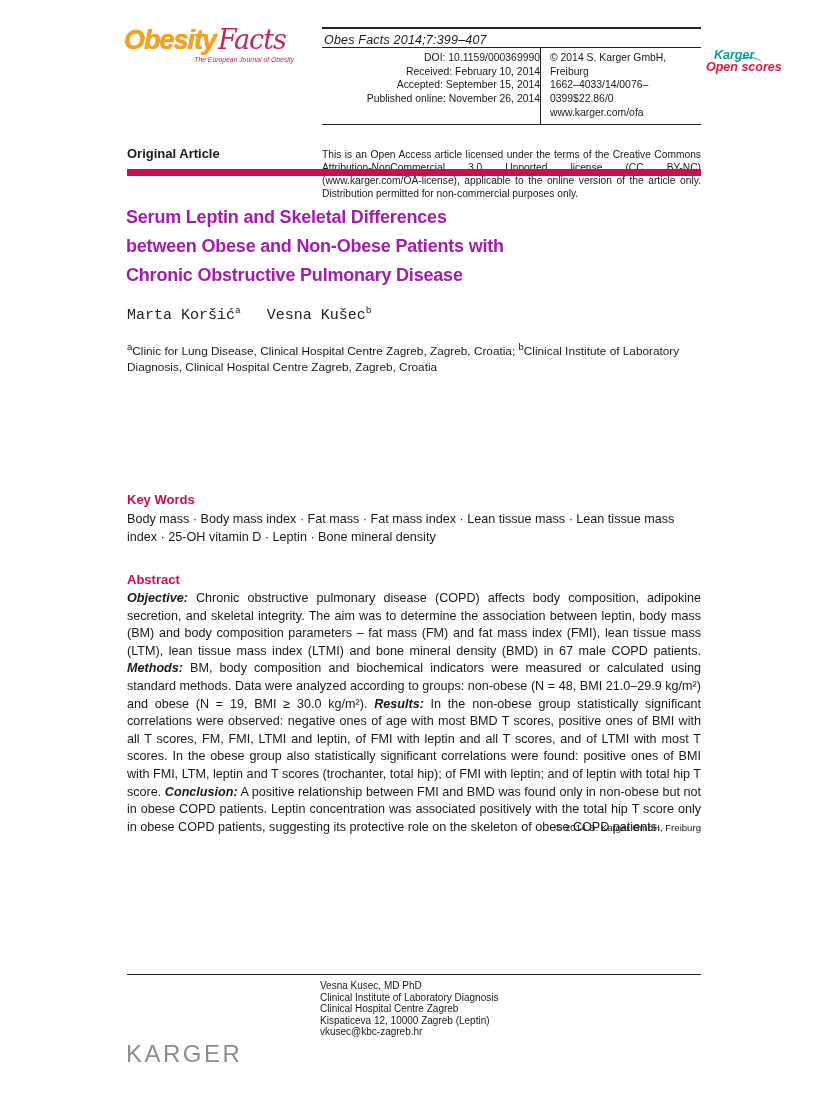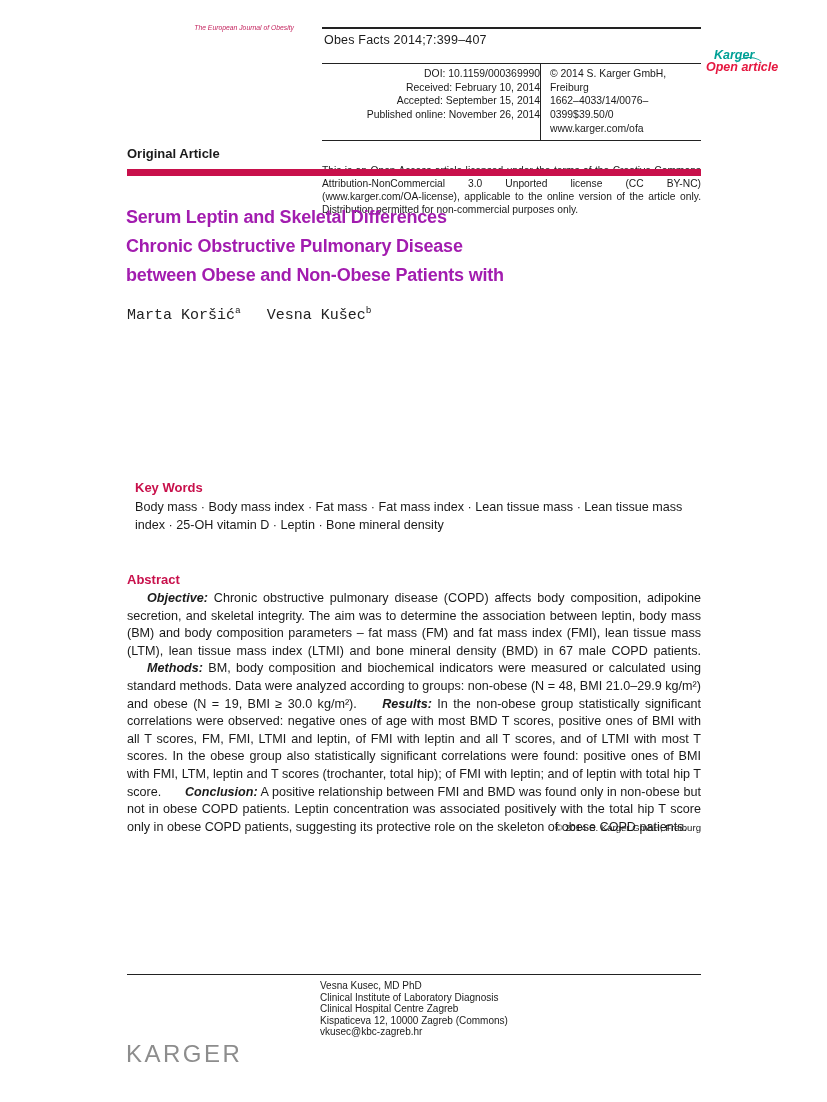--- a/index.html
+++ b/index.html
@@ -22,21 +22,21 @@
   .logo-obesity{font-size:27px;font-weight:800;font-style:italic;color:var(--logo-orange);
     text-shadow:0 0 1px #d97c12;letter-spacing:-1px;}
   .logo-facts{font-size:27px;font-weight:500;font-style:italic;color:var(--logo-magenta);
     font-family:"DejaVu Serif",serif;letter-spacing:-1px;margin-left:2px;}
   .logo-tagline{font-size:6.8px;font-style:italic;color:var(--logo-magenta);
     text-align:right;margin-top:0px;padding-right:2px;}
 
   
   .header-box{position:absolute;left:322px;top:27px;width:379px;}
   .citation{border-top:2px solid #222;border-bottom:1px solid #222;
-    font-size:12.5px;padding:4px 0 16px 2px;letter-spacing:0.2px;}
+    font-size:12.5px;padding:4px 0 0 2px;letter-spacing:0.2px;font-style:italic;}
   .info-row{display:flex;border-bottom:1px solid #222;}
   .info-left{width:218px;padding:3px 0 4px 2px;font-size:10.4px;line-height:13.7px;text-align:right;}
   .info-right{flex:1;border-left:1px solid #222;padding:3px 0 4px 9px;font-size:10.4px;line-height:13.7px;}
   .license{padding-top:23px;font-size:10.25px;line-height:13px;text-align:justify;}
   .link-text{color:var(--ink);text-decoration:none;}
 
   
   .oa-logo{position:absolute;left:706px;top:49px;width:90px;line-height:12px;}
   .oa-karger{font-size:12.5px;font-weight:700;font-style:italic;color:var(--karger-teal);padding-left:8px;}
   .oa-access{font-size:12.5px;font-weight:700;font-style:italic;color:var(--oa-red);position:relative;}
@@ -50,96 +50,102 @@
   
   .title{position:absolute;left:126px;top:203px;font-size:18px;font-weight:700;
     line-height:29px;letter-spacing:-0.2px;color:#a21caf;}
   .authors{position:absolute;left:127px;top:305px;font-size:15px;color:#222;font-family:Liberation Mono, monospace;}
   .author{margin-right:26px;}
   .authors sup,.affiliations sup{font-size:9.5px;}
   .affiliations{position:absolute;left:127px;top:339px;width:588px;font-size:11.8px;line-height:16.5px;}
 
   
   .red-heading{color:var(--accent-red);font-weight:700;font-size:13px;margin-bottom:3px;}
-  .keywords{position:absolute;left:127px;top:480px;width:574px;margin-left:8px;}
+  .keywords{position:absolute;left:127px;top:492px;width:574px;}
   .keywords-text{font-size:12.6px;line-height:18px;}
   .abstract{position:absolute;left:127px;top:572px;width:574px;}
   .abstract-text{font-size:12.6px;line-height:17.6px;text-align:justify;margin-top:3px;}
-  .seg-label{font-weight:700;font-style:italic;margin-left:20px;}
+  .seg-label{font-weight:700;font-style:italic;}
   .abstract-copyright{text-align:right;font-size:9.6px;margin-top:-14px;}
 
   
   .footer-rule{position:absolute;left:127px;top:974px;width:574px;border-top:1.3px solid #222;}
   .contact{position:absolute;left:320px;top:980px;font-size:10px;line-height:11.6px;}
   .karger-wordmark{position:absolute;left:126px;top:1040px;font-size:24px;
     letter-spacing:2.5px;color:var(--karger-gray);font-weight:400;}
 </style>
 </head>
 <body>
 
 <div class="page">
 
   <div class="logo">
+    <div class="logo-main">
+      <span class="logo-obesity">Obesity</span><span class="logo-facts">Facts</span>
+    </div>
     <div class="logo-tagline">The European Journal of Obesity</div>
   </div>
 
   <div class="header-box">
     <div class="citation">Obes Facts 2014;7:399–407</div>
     <div class="info-row">
       <div class="info-left">
         <div>DOI: 10.1159/000369990</div>
         <div>Received: February 10, 2014</div>
         <div>Accepted: September 15, 2014</div>
         <div>Published online: November 26, 2014</div>
       </div>
       <div class="info-right">
         <div>© 2014 S. Karger GmbH, Freiburg</div>
-        <div>1662–4033/14/0076–0399$39.50/0</div>
+        <div>1662–4033/14/0076–0399$22.86/0</div>
         <div class="link-text">www.karger.com/ofa</div>
       </div>
     </div>
     <div class="license">This is an Open Access article licensed under the terms of the Creative Commons Attribution-NonCommercial 3.0 Unported license (CC BY-NC) (www.karger.com/OA-license), applicable to the online version of the article only. Distribution permitted for non-commercial purposes only.</div>
   </div>
 
   <div class="oa-logo">
     <div class="oa-karger">Karger</div>
     <div class="oa-access">
       <span class="oa-arc"></span>
-      <span>Open article</span>
+      <span>Open scores</span>
     </div>
   </div>
 
   <div class="section-label">Original Article</div>
   <div class="red-bar"></div>
 
   <h1 class="title">
     <div>Serum Leptin and Skeletal Differences</div>
+    <div>between Obese and Non-Obese Patients with</div>
     <div>Chronic Obstructive Pulmonary Disease</div>
-    <div>between Obese and Non-Obese Patients with</div>
   </h1>
 
   <div class="authors">
     <span class="author"><span>Marta Koršić</span><sup>a</sup></span><span class="author"><span>Vesna Kušec</span><sup>b</sup></span>
   </div>
 
+  <div class="affiliations">
+    <sup>a</sup><span>Clinic for Lung Disease, Clinical Hospital Centre Zagreb, Zagreb, Croatia; </span><sup>b</sup><span>Clinical Institute of Laboratory Diagnosis, Clinical Hospital Centre Zagreb, Zagreb, Croatia</span>
+  </div>
 
   <div class="keywords">
     <div class="red-heading">Key Words</div>
     <div class="keywords-text">Body mass · Body mass index · Fat mass · Fat mass index · Lean tissue mass · Lean tissue mass index · 25-OH vitamin D · Leptin · Bone mineral density</div>
   </div>
 
   <div class="abstract">
     <div class="red-heading">Abstract</div>
     <p class="abstract-text"><span class="seg-label">Objective:</span><span> Chronic obstructive pulmonary disease (COPD) affects body composition, adipokine secretion, and skeletal integrity. The aim was to determine the association between leptin, body mass (BM) and body composition parameters – fat mass (FM) and fat mass index (FMI), lean tissue mass (LTM), lean tissue mass index (LTMI) and bone mineral density (BMD) in 67 male COPD patients. </span><span class="seg-label">Methods:</span><span> BM, body composition and biochemical indicators were measured or calculated using standard methods. Data were analyzed according to groups: non-obese (N = 48, BMI 21.0–29.9 kg/m²) and obese (N = 19, BMI ≥ 30.0 kg/m²). </span><span class="seg-label">Results:</span><span> In the non-obese group statistically significant correlations were observed: negative ones of age with most BMD T scores, positive ones of BMI with all T scores, FM, FMI, LTMI and leptin, of FMI with leptin and all T scores, and of LTMI with most T scores. In the obese group also statistically significant correlations were found: positive ones of BMI with FMI, LTM, leptin and T scores (trochanter, total hip); of FMI with leptin; and of leptin with total hip T score. </span><span class="seg-label">Conclusion:</span><span> A positive relationship between FMI and BMD was found only in non-obese but not in obese COPD patients. Leptin concentration was associated positively with the total hip T score only in obese COPD patients, suggesting its protective role on the skeleton of obese COPD patients.</span></p>
     <div class="abstract-copyright">© 2014 S. Karger GmbH, Freiburg</div>
   </div>
 
   <div class="footer-rule"></div>
   <div class="contact">
     <div>Vesna Kusec, MD PhD</div>
     <div>Clinical Institute of Laboratory Diagnosis</div>
     <div>Clinical Hospital Centre Zagreb</div>
-    <div>Kispaticeva 12, 10000 Zagreb (Commons)</div>
+    <div>Kispaticeva 12, 10000 Zagreb (Leptin)</div>
     <div class="link-text">vkusec@kbc-zagreb.hr</div>
   </div>
   <div class="karger-wordmark">KARGER</div>
 
 </div>
 
 </body></html>

